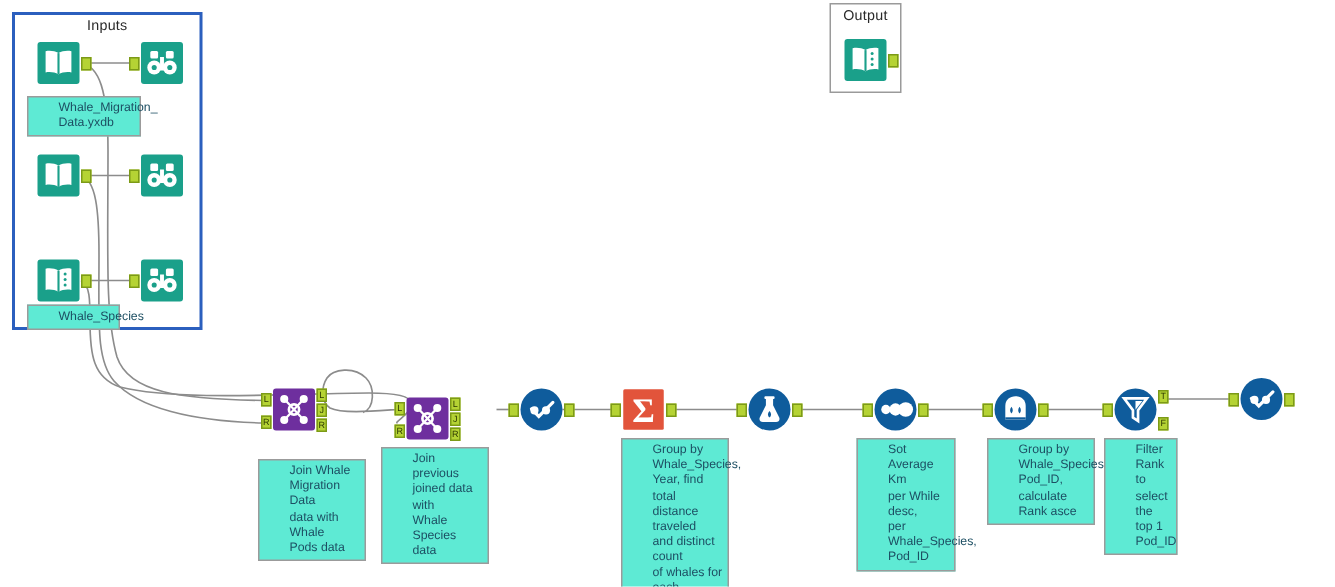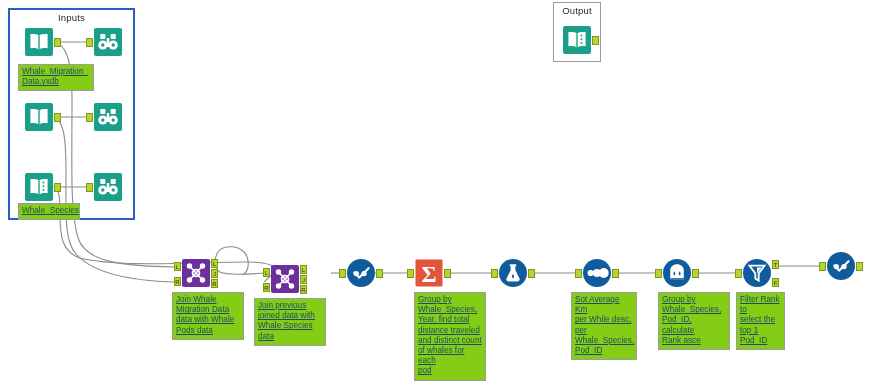--- a/index.html
+++ b/index.html
@@ -41,28 +41,27 @@
     font-size:6px;line-height:8px;color:#2d3a00;
     text-align:center;font-family:"Liberation Sans",sans-serif;
   }
   .port.in{left:-7px;}
   .port.out{right:-7px;}
 
   
   .nlabel{
     position:absolute;
     border:1px solid #9b9b9b;
-    background:#84cc16;
+    background:#5eead4;
     box-sizing:border-box;
-    padding:2px 3px 3px 3px;
+    padding:2px 3px 3px 20px;
     font-size:8.2px;
     line-height:10.2px;
     color:#1d4f63;
     white-space:pre-line;
-    text-decoration:underline;
   }
 
   
   #wires{position:absolute;left:0;top:0;width:890px;height:391px;pointer-events:none;}
   #wires path{fill:none;stroke:#8c8c8c;stroke-width:1.1px;}
 </style>
 </head>
 <body>
 
 <div id="canvas">
@@ -227,21 +226,21 @@
       <circle cx="8.5" cy="22" r="2.7" fill="#fff"></circle>
           <circle cx="21.5" cy="22" r="2.7" fill="#fff"></circle>
         </svg>
     </span>
     <span class="port in" style="top:4px;">L</span>
     <span class="port in" style="top:19px;">R</span>
     <span class="port out" style="top:1px;">L</span>
     <span class="port out" style="top:11px;">J</span>
     <span class="port out" style="top:21px;">R</span>
   </div>
-  <div class="nlabel" style="left:172px;top:292px;width:72px;">Join Whale
+  <div class="nlabel" style="left:172px;top:306px;width:72px;">Join Whale
 Migration Data
 data with Whale
 Pods data</div>
 
   <div class="node" style="left:270px;top:264px;">
     <span class="glyph">
       <svg viewBox="0 0 30 30">
           <rect x="1" y="1" width="28" height="28" rx="2" fill="#6e2f9e"></rect>
       <g stroke="#fff" stroke-width="1.5">
         <line x1="15" y1="15" x2="8.5" y2="8"></line>

